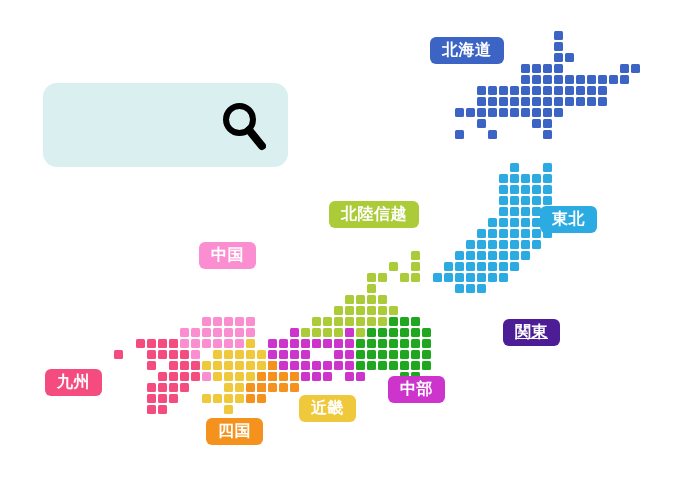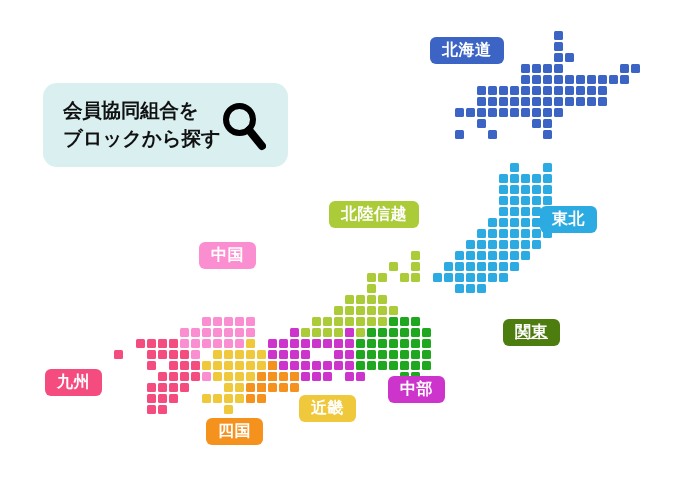--- a/index.html
+++ b/index.html
@@ -399,30 +399,28 @@
       <div class="dot" style="left: 158px; top: 394px; width: 9px; height: 9px; background: rgb(245, 76, 128);"></div>
       <div class="dot" style="left: 169px; top: 394px; width: 9px; height: 9px; background: rgb(245, 76, 128);"></div>
       <div class="dot" style="left: 147px; top: 405px; width: 9px; height: 9px; background: rgb(245, 76, 128);"></div>
       <div class="dot" style="left: 158px; top: 405px; width: 9px; height: 9px; background: rgb(245, 76, 128);"></div>
     </div>
 
   <div id="region-labels">
       <div class="region-label" style="left: 430px; top: 37px; background: rgb(59, 100, 196);">北海道</div>
       <div class="region-label" style="left: 540px; top: 206px; background: rgb(44, 171, 227);">東北</div>
       <div class="region-label" style="left: 329px; top: 201px; background: rgb(171, 203, 56);">北陸信越</div>
-      <div class="region-label" style="left: 503px; top: 319px; background: #4d7c0f; text-decoration: underline;">関東</div>
+      <div class="region-label" style="left: 503px; top: 319px; background: #4c1d95; text-decoration: underline;">関東</div>
       <div class="region-label" style="left: 388px; top: 376px; background: rgb(204, 52, 204);">中部</div>
       <div class="region-label" style="left: 299px; top: 395px; background: rgb(239, 200, 60);">近畿</div>
       <div class="region-label" style="left: 199px; top: 242px; background: rgb(251, 142, 208);">中国</div>
       <div class="region-label" style="left: 206px; top: 418px; background: rgb(245, 146, 30);">四国</div>
       <div class="region-label" style="left: 45px; top: 369px; background: rgb(245, 76, 128);">九州</div>
     </div>
 
   <div id="search-box">
-    <div id="search-box-label">会員協同組合を
-ブロックから探す</div>
     <svg id="search-icon" viewBox="0 0 46 50" xmlns="http://www.w3.org/2000/svg">
       <circle cx="19.5" cy="18.5" r="13.5" fill="none" stroke="#000000" stroke-width="6"></circle>
       <line x1="29" y1="29" x2="42" y2="45" stroke="#000000" stroke-width="8" stroke-linecap="round"></line>
     </svg>
   </div>
 
 </div>
 
 </body></html>

